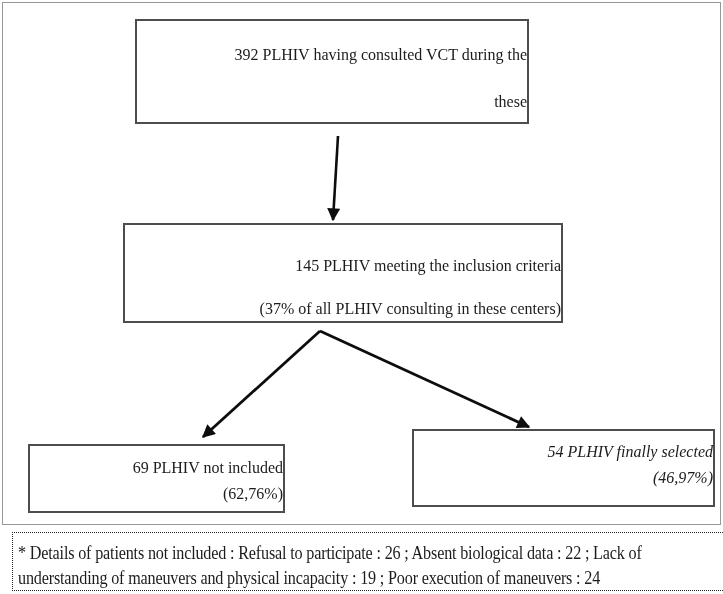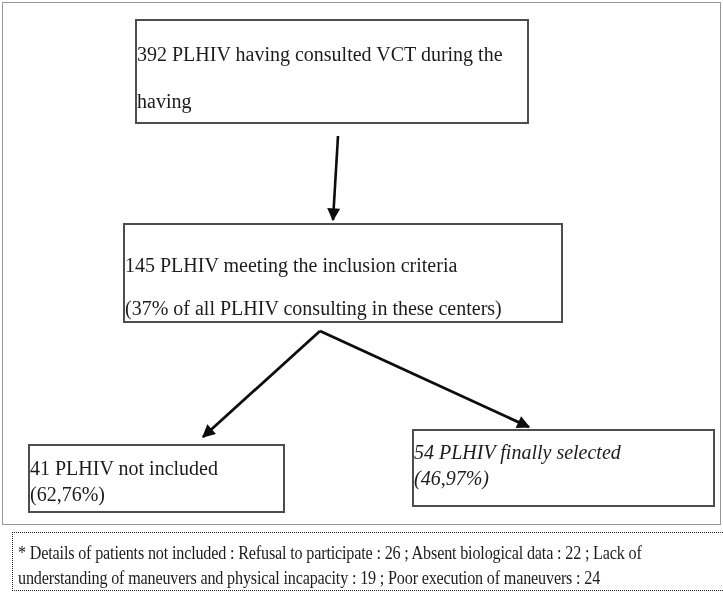--- a/index.html
+++ b/index.html
@@ -28,22 +28,22 @@
     position: absolute;
     left: 0;
     top: 0;
     pointer-events: none;
   }
   .fbox {
     position: absolute;
     box-sizing: border-box;
     border: 2px solid #4d4d4d;
     background: #ffffff;
-    text-align: left;
-    font-size: 20px;
+    text-align: right;
+    font-size: 16px;
     line-height: 1;
   }
   .fbox .ln {
     white-space: nowrap;
   }
   .box-top { left: 135px; top: 19px;  width: 394px; height: 105px; padding-top: 10px; }
   .box-top .ln { line-height: 47px; }
   .box-mid { left: 123px; top: 223px; width: 440px; height: 100px; padding-top: 19px; }
   .box-mid .ln { line-height: 43px; }
   .box-left { left: 28px;  top: 444px; width: 257px; height: 69px; padding-top: 9px; }
@@ -84,30 +84,30 @@
         <path d="M0,0 L10,5 L0,10 Z" fill="#0d0d0d"></path>
       </marker>
     </defs>
     <line x1="338" y1="136" x2="333" y2="220" stroke="#0d0d0d" stroke-width="2.6" marker-end="url(#ah)"></line>
     <line x1="320" y1="331" x2="203" y2="437" stroke="#0d0d0d" stroke-width="2.8" marker-end="url(#ah)"></line>
     <line x1="320" y1="331" x2="529" y2="427" stroke="#0d0d0d" stroke-width="2.8" marker-end="url(#ah)"></line>
   </svg>
 
   <div class="fbox box-top">
     <div class="ln">392 PLHIV having consulted VCT during the</div>
-    <div class="ln">having</div>
+    <div class="ln">these</div>
   </div>
 
   <div class="fbox box-mid">
     <div class="ln">145 PLHIV meeting the inclusion criteria</div>
     <div class="ln">(37% of all PLHIV consulting in these centers)</div>
   </div>
 
   <div class="fbox box-left">
-    <div class="ln">41 PLHIV not included</div>
+    <div class="ln">69 PLHIV not included</div>
     <div class="ln">(62,76%)</div>
   </div>
 
   <div class="fbox box-right">
     <div class="ln">54 PLHIV finally selected</div>
     <div class="ln">(46,97%)</div>
   </div>
 
   <div class="footnote">
     <div class="fline">* Details of patients not included : Refusal to participate : 26 ; Absent biological data : 22 ; Lack of</div>

